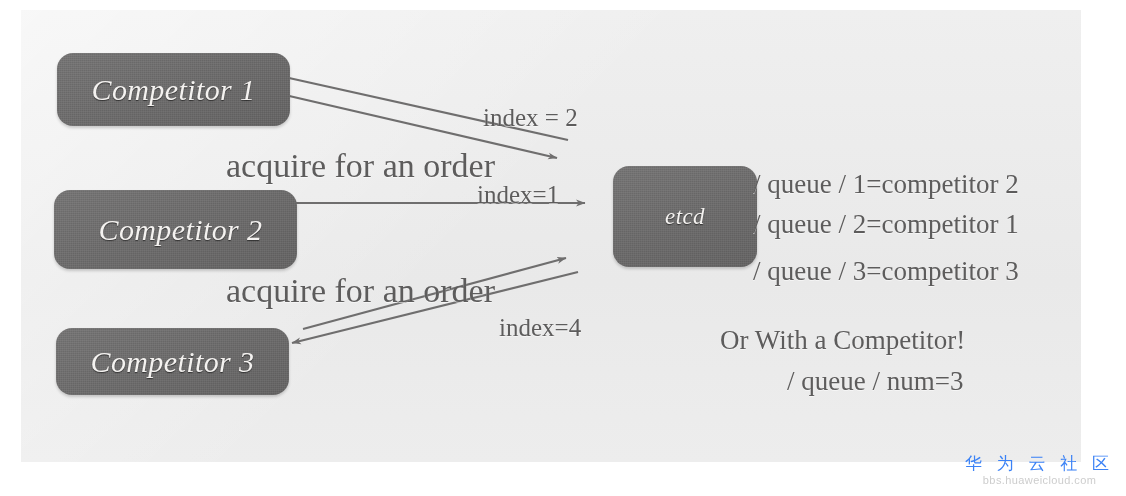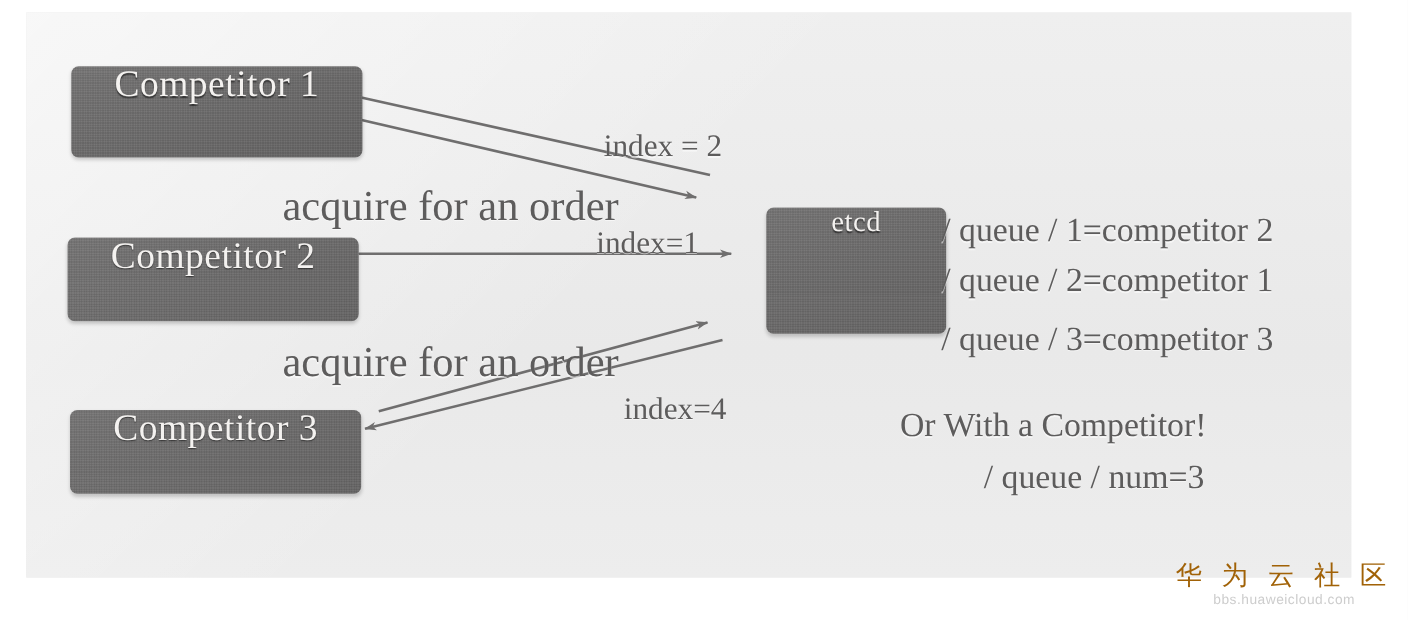--- a/index.html
+++ b/index.html
@@ -27,41 +27,43 @@
     width: 1060px;
     height: 452px;
     background: #ececec;
     background-image:
       linear-gradient(135deg, rgba(255,255,255,0.55) 0%, rgba(255,255,255,0) 45%),
       linear-gradient(180deg, #efefef 0%, #e9e9e9 60%, #ededed 100%);
   }
   
   .node {
     position: absolute;
-    border-radius: 6px;
+    border-radius: 16px;
     background: #6c6b6b;
     background-image:
       repeating-linear-gradient(0deg, rgba(255,255,255,0.035) 0 1px, rgba(0,0,0,0.03) 1px 2px),
       repeating-linear-gradient(90deg, rgba(255,255,255,0.03) 0 1px, rgba(0,0,0,0.025) 1px 2px),
       linear-gradient(160deg, #757474 0%, #6a6969 55%, #636262 100%);
     box-shadow: 0 2px 3px rgba(0,0,0,0.18);
     display: flex;
+    align-items: center;
     justify-content: center;
     color: #f4f2f0;
     text-shadow: 0 1px 1px rgba(0,0,0,0.55);
     letter-spacing: 0.4px;
+    font-style: italic;
   }
   .node-label {
     font-family: "Liberation Serif", "DejaVu Serif", serif;
     font-size: 30px;
     line-height: 1;
     white-space: nowrap;
   }
   #node-c1 { left: 36px;  top: 43px;  width: 233px; height: 73px; }
-  #node-c2 { left: 33px;  top: 180px; width: 233px; height: 67px; }
+  #node-c2 { left: 33px;  top: 180px; width: 233px; height: 79px; padding-left: 10px; }
   #node-c3 { left: 35px;  top: 318px; width: 233px; height: 67px; }
   #node-etcd { left: 592px; top: 156px; width: 144px; height: 101px; }
   #node-etcd .node-label { font-size: 23px; }
 
   
   .dtext {
     position: absolute;
     color: #5d5c5c;
     font-family: "Liberation Serif", "DejaVu Serif", serif;
     white-space: nowrap;
@@ -98,23 +100,23 @@
   #watermark {
     position: absolute;
     right: 12px;
     bottom: 8px;
     text-align: center;
     color: #c9c9c9;
     font-family: "Liberation Sans", "DejaVu Sans", sans-serif;
     line-height: 1.25;
   }
   #wm-cn {
-    font-size: 21px;
+    font-size: 17px;
     letter-spacing: 5px;
-    color: #a16207;
+    color: #3b82f6;
     margin-top: 40px;
   }
   #wm-url {
     font-size: 11px;
     letter-spacing: 0.4px;
     color: #cdcdcd;
   }
 </style>
 </head>
 <body>

